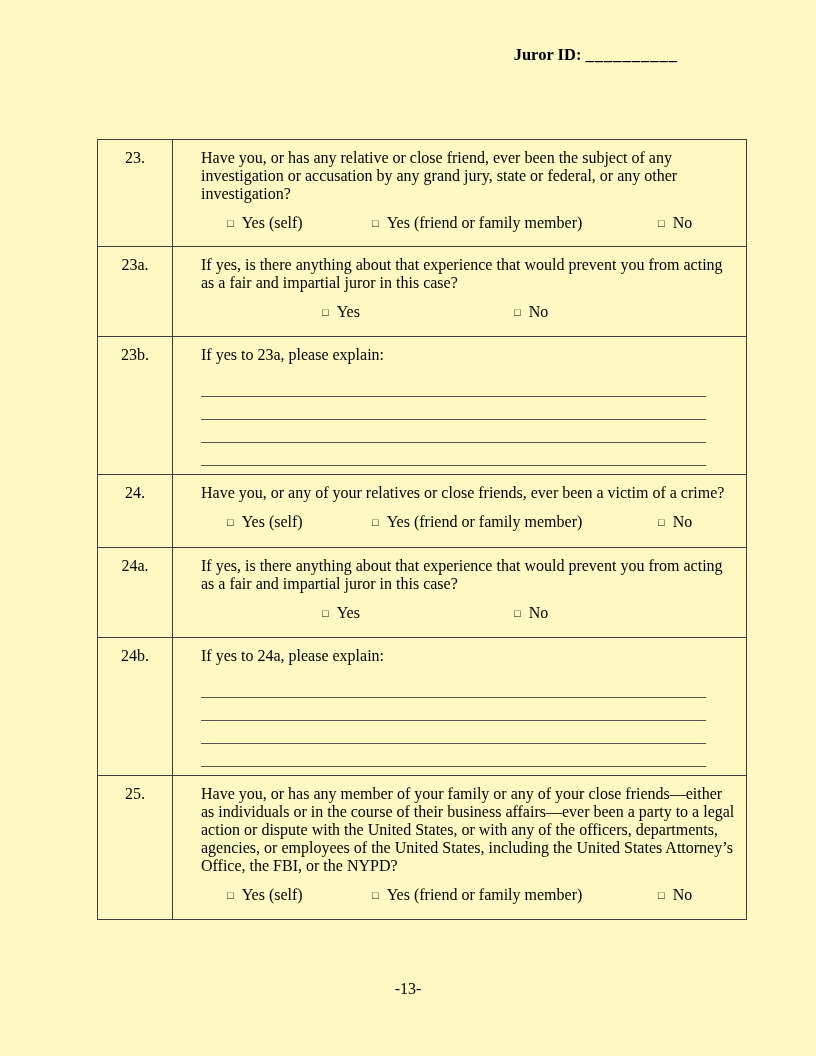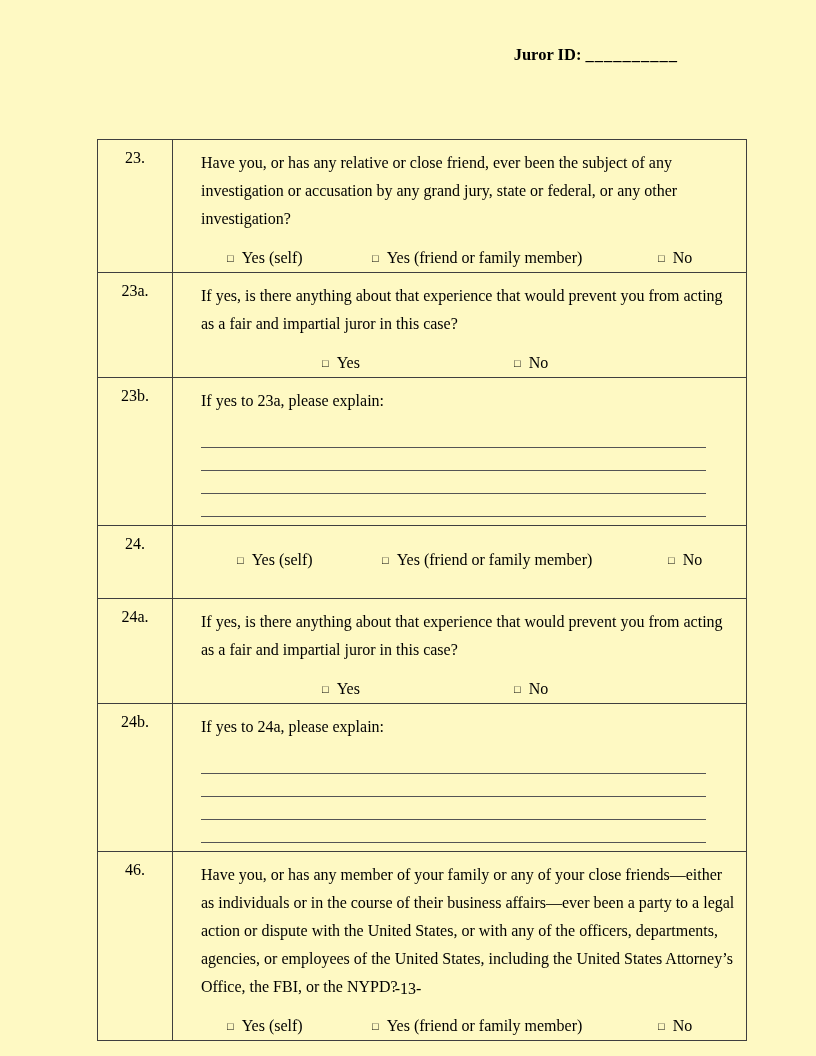--- a/index.html
+++ b/index.html
@@ -25,40 +25,40 @@
   .row { display: flex; border-bottom: 1px solid #3f3f3f; }
   .row:last-child { border-bottom: none; }
   .num {
     width: 75px; flex-shrink: 0;
     border-right: 1px solid #3f3f3f;
     text-align: center; padding-top: 9px;
     font-size: 16px;
   }
   .content {
     flex: 1; padding: 9px 8px 8px 28px;
-    font-size: 16px; line-height: 28px;
+    font-size: 16px; line-height: 18px;
   }
   .qtext { max-width: 540px; }
 
   .opts { position: relative; height: 20px; margin-top: 11px; }
   .opt { position: absolute; top: 0; white-space: nowrap; font-size: 16px; }
   .opt3-a { left: 26px; }
   .opt3-b { left: 171px; }
   .opt3-c { left: 457px; }
   .opt2-a { left: 121px; }
   .opt2-b { left: 313px; }
   .cb { font-size: 11px; margin-right: 8px; position: relative; top: -1px; }
 
   .lines { margin-top: 10px; width: 505px; }
   .line { height: 23px; border-bottom: 1px solid #555; }
 
   .h107 { min-height: 107px; }
   .h90  { min-height: 90px; justify-content: center; }
   .h132 { min-height: 132px; }
-  .h73  { min-height: 73px; gap: 10px; }
+  .h73  { min-height: 73px; }
   .h135 { min-height: 135px; }
   .h143 { min-height: 143px; }
 
   .page-number {
     position: absolute; top: 980px; left: 0; width: 816px;
     text-align: center; font-size: 16px;
   }
 </style>
 </head>
 <body>
@@ -104,20 +104,21 @@
           <div class="line"></div>
           <div class="line"></div>
           <div class="line"></div>
         </div>
       </div>
     </div>
 
     <div class="row h73">
       <div class="num">24.</div>
       <div class="content">
+        <div class="qtext">Have you, or any of your relatives or close friends, ever been a victim of a crime?</div>
         <div class="opts">
           <span class="opt opt3-a"><span class="cb">□</span><span>Yes (self)</span></span>
           <span class="opt opt3-b"><span class="cb">□</span><span>Yes (friend or family member)</span></span>
           <span class="opt opt3-c"><span class="cb">□</span><span>No</span></span>
         </div>
       </div>
     </div>
 
     <div class="row h90">
       <div class="num">24a.</div>
@@ -137,21 +138,21 @@
         <div class="lines">
           <div class="line"></div>
           <div class="line"></div>
           <div class="line"></div>
           <div class="line"></div>
         </div>
       </div>
     </div>
 
     <div class="row h143">
-      <div class="num">46.</div>
+      <div class="num">25.</div>
       <div class="content">
         <div class="qtext">Have you, or has any member of your family or any of your close friends—either as individuals or in the course of their business affairs—ever been a party to a legal action or dispute with the United States, or with any of the officers, departments, agencies, or employees of the United States, including the United States Attorney’s Office, the FBI, or the NYPD?</div>
         <div class="opts">
           <span class="opt opt3-a"><span class="cb">□</span><span>Yes (self)</span></span>
           <span class="opt opt3-b"><span class="cb">□</span><span>Yes (friend or family member)</span></span>
           <span class="opt opt3-c"><span class="cb">□</span><span>No</span></span>
         </div>
       </div>
     </div>
 

